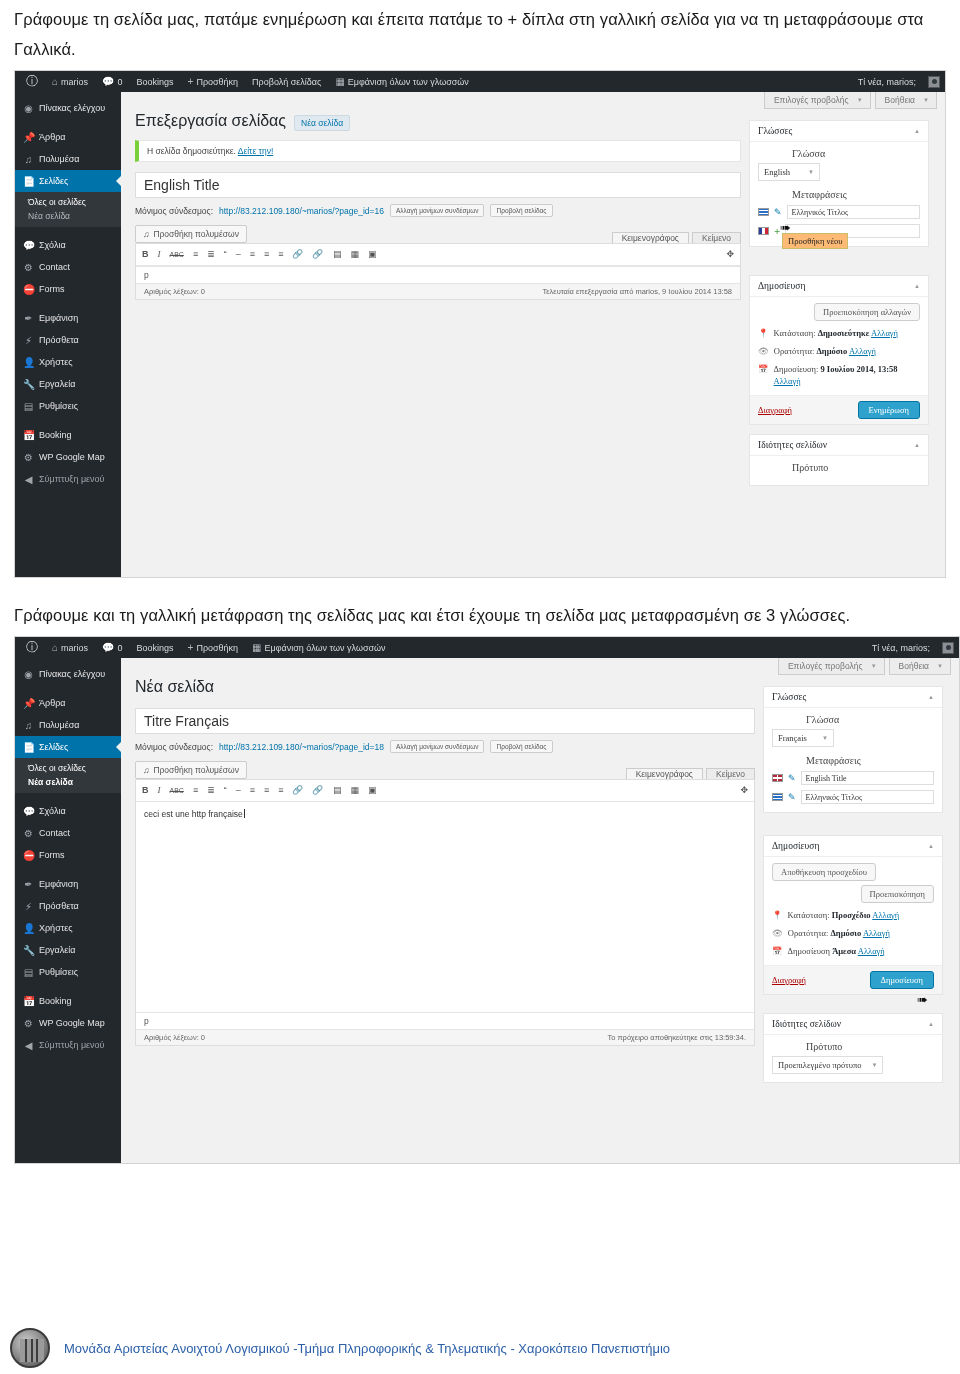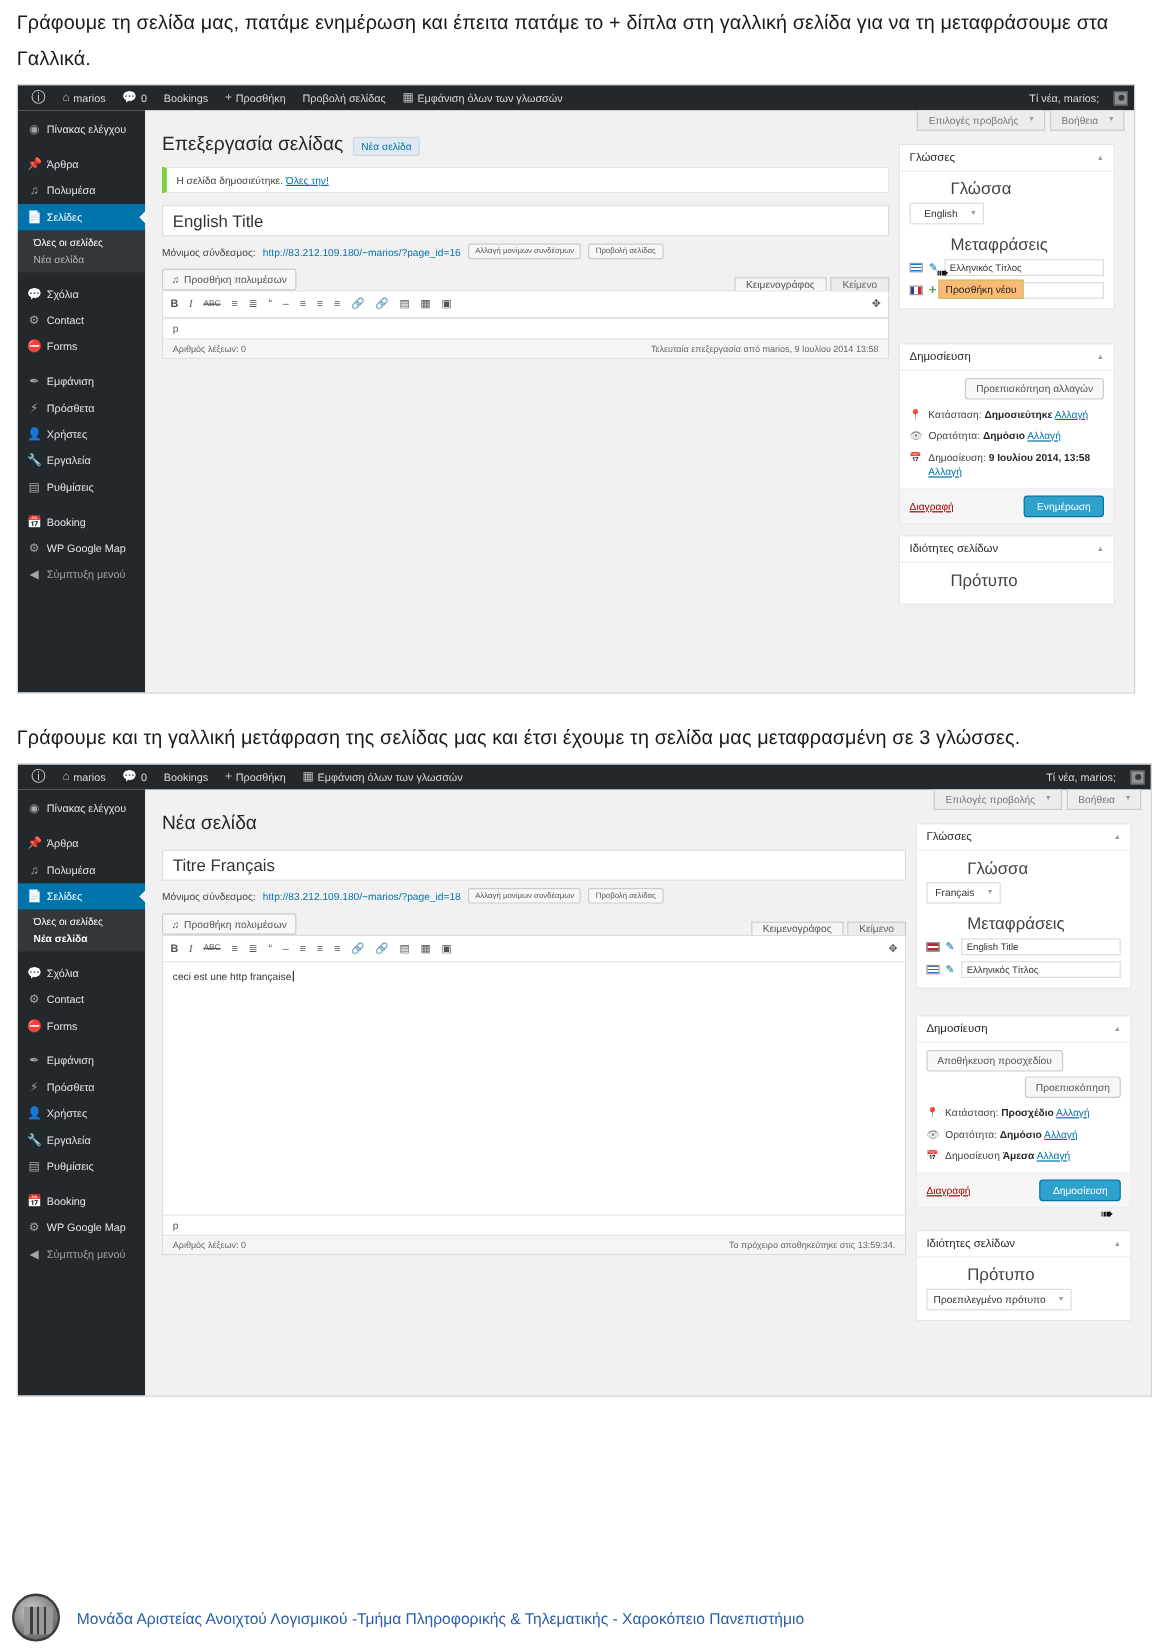--- a/index.html
+++ b/index.html
@@ -184,34 +184,34 @@
     border-top: 1px solid #e5e5e5; padding: 3px 8px; font-size: 8.5px; color: #555;
   }
   .editor-foot {
     border-top: 1px solid #e5e5e5; background: #f5f5f5;
     display: flex; justify-content: space-between;
     padding: 3px 8px; font-size: 7.5px; color: #666;
   }
 
   
   .postbox-col {
-    width: 192px; flex: 0 0 192px; padding: 22px 8px 0 4px;
+    width: 192px; flex: 0 0 192px; padding: 22px 8px 0 4px; font-family: Liberation Serif, serif;
   }
   .postbox {
     background: #fff; border: 1px solid #e5e5e5; margin-bottom: 9px;
   }
   .pb-head {
     display: flex; align-items: center; justify-content: space-between;
     border-bottom: 1px solid #eee; padding: 5px 8px;
     font-size: 9.5px; color: #23282d;
   }
   .pb-body { padding: 6px 8px 8px 8px; }
-  .pb-label { font-size: 14px; color: #444; margin-bottom: 4px; padding-left: 34px; }
+  .pb-label { font-size: 10px; color: #444; margin-bottom: 4px; padding-left: 34px; }
   .select-box {
-    display: inline-flex; align-items: center; justify-content: flex-end;
+    display: inline-flex; align-items: center; justify-content: space-between;
     gap: 10px; border: 1px solid #ddd; background: #fff;
     font-size: 8.5px; color: #333; padding: 3px 5px; min-width: 62px;
   }
   .trans-row {
     display: flex; align-items: center; gap: 5px; margin-top: 5px;
   }
   .flag { width: 11px; height: 8px; flex: 0 0 11px; border: 1px solid #999; }
   .flag-gr { background: linear-gradient(#2a6fc4 0 20%, #fff 20% 40%, #2a6fc4 40% 60%, #fff 60% 80%, #2a6fc4 80% 100%); }
   .flag-fr { background: linear-gradient(90deg, #2a3f9d 0 33%, #fff 33% 66%, #cf2434 66% 100%); }
   .flag-en { background:
@@ -394,21 +394,21 @@
         <div style="display:flex;">
 
           <div style="flex:1; min-width:0;">
             <div class="page-title">
               <span>Επεξεργασία σελίδας</span>
               <span class="add-new-btn">Νέα σελίδα</span>
             </div>
 
             <div class="notice">
               <span>Η σελίδα δημοσιεύτηκε.</span>
-              <a href="#">Όλες την!</a>
+              <a href="#">Δείτε την!</a>
             </div>
 
             <div class="title-input">
               <span>English Title</span>
             </div>
 
             <div class="permalink-row">
               <span>Μόνιμος σύνδεσμος:</span>
               <span class="pl-url">http://83.212.109.180/~marios/?page_id=16</span>
               <span class="pl-btn">Αλλαγή μονίμων συνδέσμων</span>

